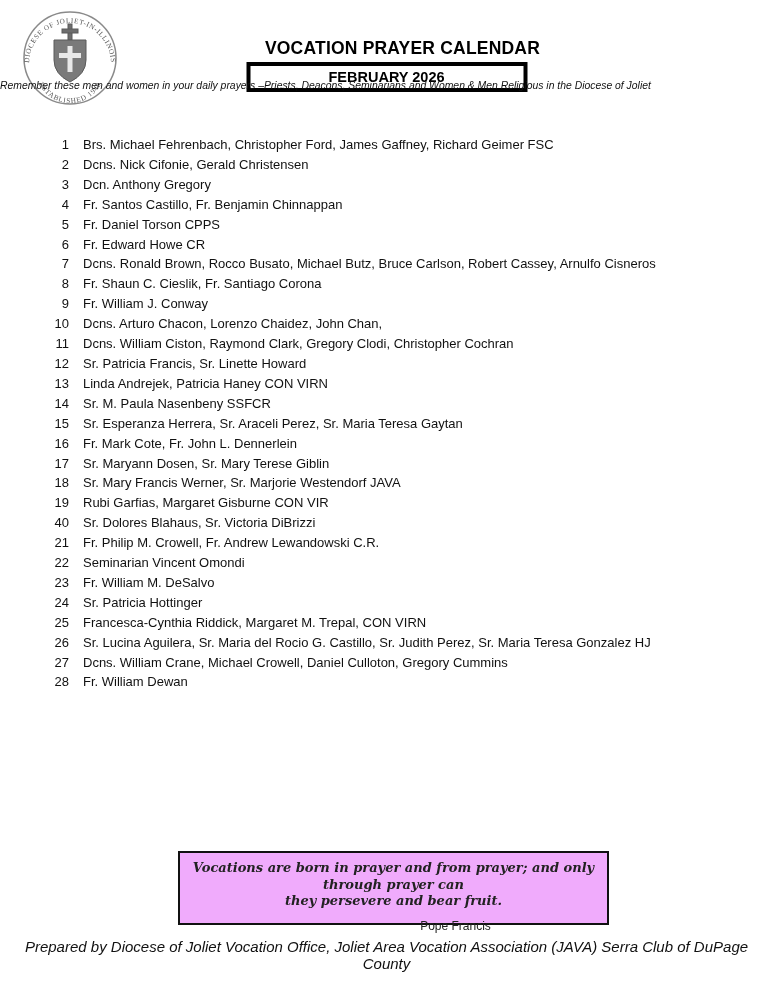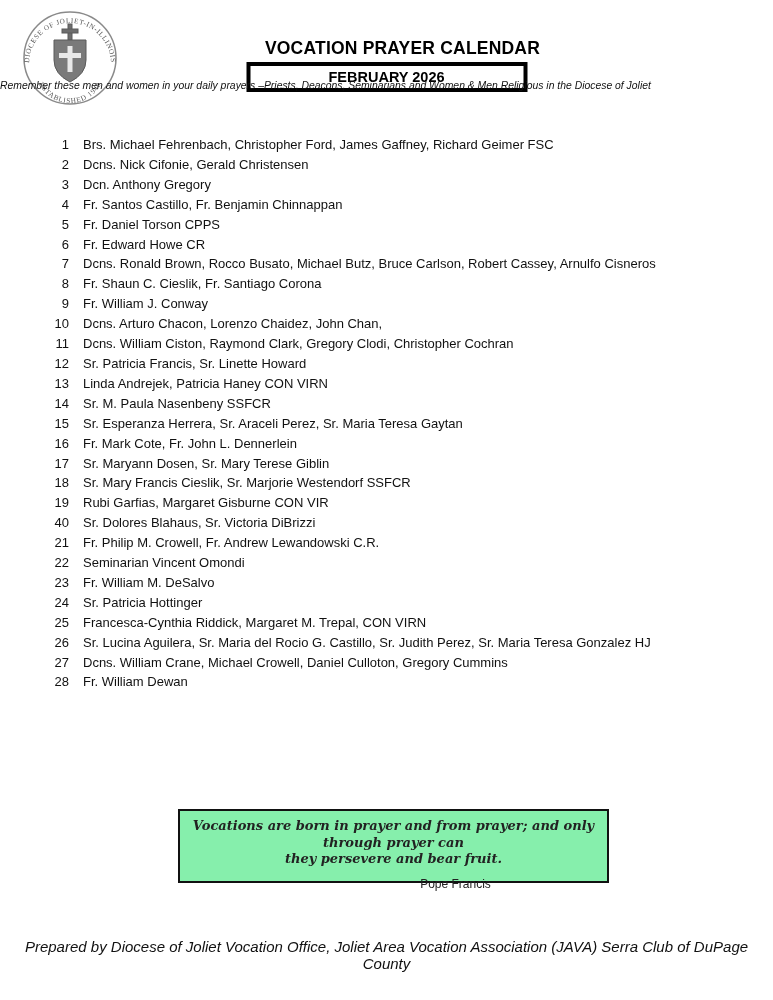--- a/index.html
+++ b/index.html
@@ -41,24 +41,24 @@
   }
   
   .day-list {
     position:absolute; top:135px; left:40px; right:14px;
   }
   .day-row { display:flex; line-height:19.9px; font-size:13px; color:#111; }
   .day-num { flex:none; width:29px; text-align:right; }
   .day-names { padding-left:14px; white-space:nowrap; }
   
   .quote-box {
-    position:absolute; left:178px; top:809px;
+    position:absolute; left:178px; top:851px;
     width:431px; height:74px;
     border:2px solid #111;
-    background:#86efac;
+    background:#f0abfc;
     text-align:center;
   }
   .quote-line {
     font-family:"DejaVu Serif", serif;
     font-style:italic; font-weight:bold;
     font-size:13px; line-height:16.5px; color:#222;
   }
   .quote-line.first { margin-top:7px; }
   .quote-attr {
     font-family:"Liberation Sans", sans-serif;
@@ -170,21 +170,21 @@
       <div class="day-row">
         <span class="day-num">16</span>
         <span class="day-names">Fr. Mark Cote, Fr. John L. Dennerlein</span>
       </div>
       <div class="day-row">
         <span class="day-num">17</span>
         <span class="day-names">Sr. Maryann Dosen, Sr. Mary Terese Giblin</span>
       </div>
       <div class="day-row">
         <span class="day-num">18</span>
-        <span class="day-names">Sr. Mary Francis Cieslik, Sr. Marjorie Westendorf SSFCR</span>
+        <span class="day-names">Sr. Mary Francis Werner, Sr. Marjorie Westendorf JAVA</span>
       </div>
       <div class="day-row">
         <span class="day-num">19</span>
         <span class="day-names">Rubi Garfias, Margaret Gisburne CON VIR</span>
       </div>
       <div class="day-row">
         <span class="day-num">40</span>
         <span class="day-names">Sr. Dolores Blahaus, Sr. Victoria DiBrizzi</span>
       </div>
       <div class="day-row">

